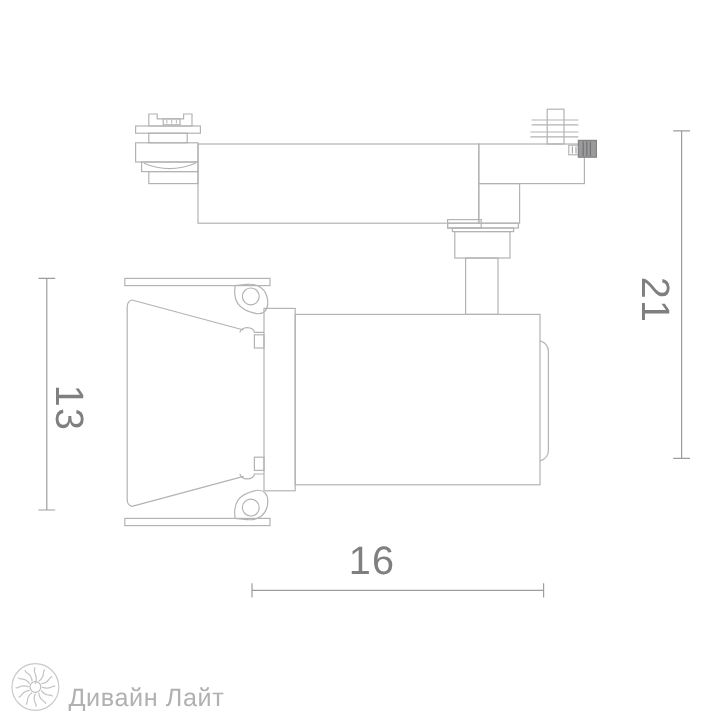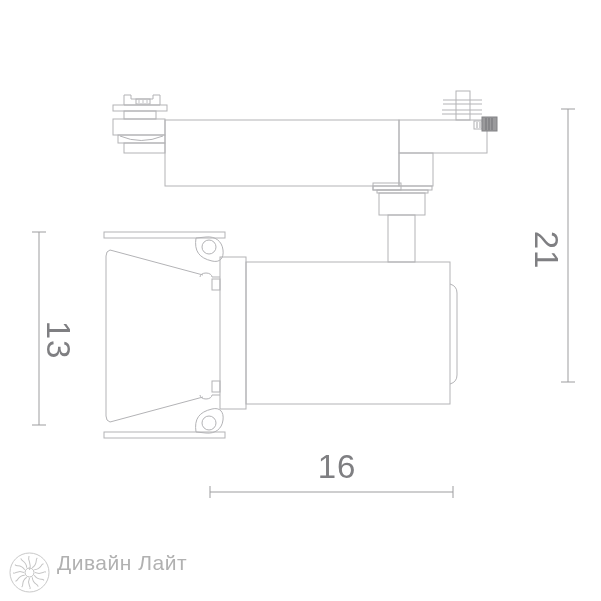--- a/index.html
+++ b/index.html
@@ -8,21 +8,21 @@
     font-family:"Liberation Sans", sans-serif;
   }
   #drawing{position:absolute;left:0;top:0;}
   .dim-label{
     position:absolute;color:#7f7f82;font-size:33px;font-weight:300;
     letter-spacing:1px;transform:translate(-50%,-50%);white-space:nowrap;
     font-family:"Liberation Sans", sans-serif;
   }
   .dim-label.vert{transform:translate(-50%,-50%) rotate(90deg);}
   #brand{
-    position:absolute;left:8px;top:551px;display:flex;align-items:flex-start;gap:6px;
+    position:absolute;left:8px;top:551px;display:flex;align-items:flex-end;gap:6px;
   }
   #brand .name{
     color:#b1b1b1;font-size:21px;font-weight:400;letter-spacing:0.5px;
     font-family:"Liberation Sans", sans-serif;
   }
 </style>
 </head>
 <body>
 
 <div id="stage">
@@ -104,21 +104,21 @@
         <path d="M210,492 H453"></path>
         <path d="M210,486 V498 M453,486 V498"></path>
       </g>
     </g>
   </svg>
 
   <div class="dim-label vert" style="left:58px;top:340px">13</div>
 
   <div class="dim-label vert" style="left:546px;top:250px">21</div>
 
-  <div class="dim-label" style="left:337px;top:467px">16</div>
+  <div class="dim-label" style="left:310px;top:467px">16</div>
 
   <div id="brand">
     <svg width="43" height="43" viewBox="0 0 43 43" fill="none" stroke="#c9c9c9" stroke-width="1">
       <circle cx="21.5" cy="21.5" r="19.5"></circle>
       <circle cx="21.5" cy="21.5" r="4.5" stroke="#bfbfbf"></circle>
       <path d="M21.5,19 Q23,15 21.5,11 Q20,8 21,5" stroke="#c4c4c4"></path>
       <g stroke="#c4c4c4">
         <use href="#ray" transform="rotate(30 21.5 21.5)"></use>
         <use href="#ray" transform="rotate(60 21.5 21.5)"></use>
         <use href="#ray" transform="rotate(90 21.5 21.5)"></use>

